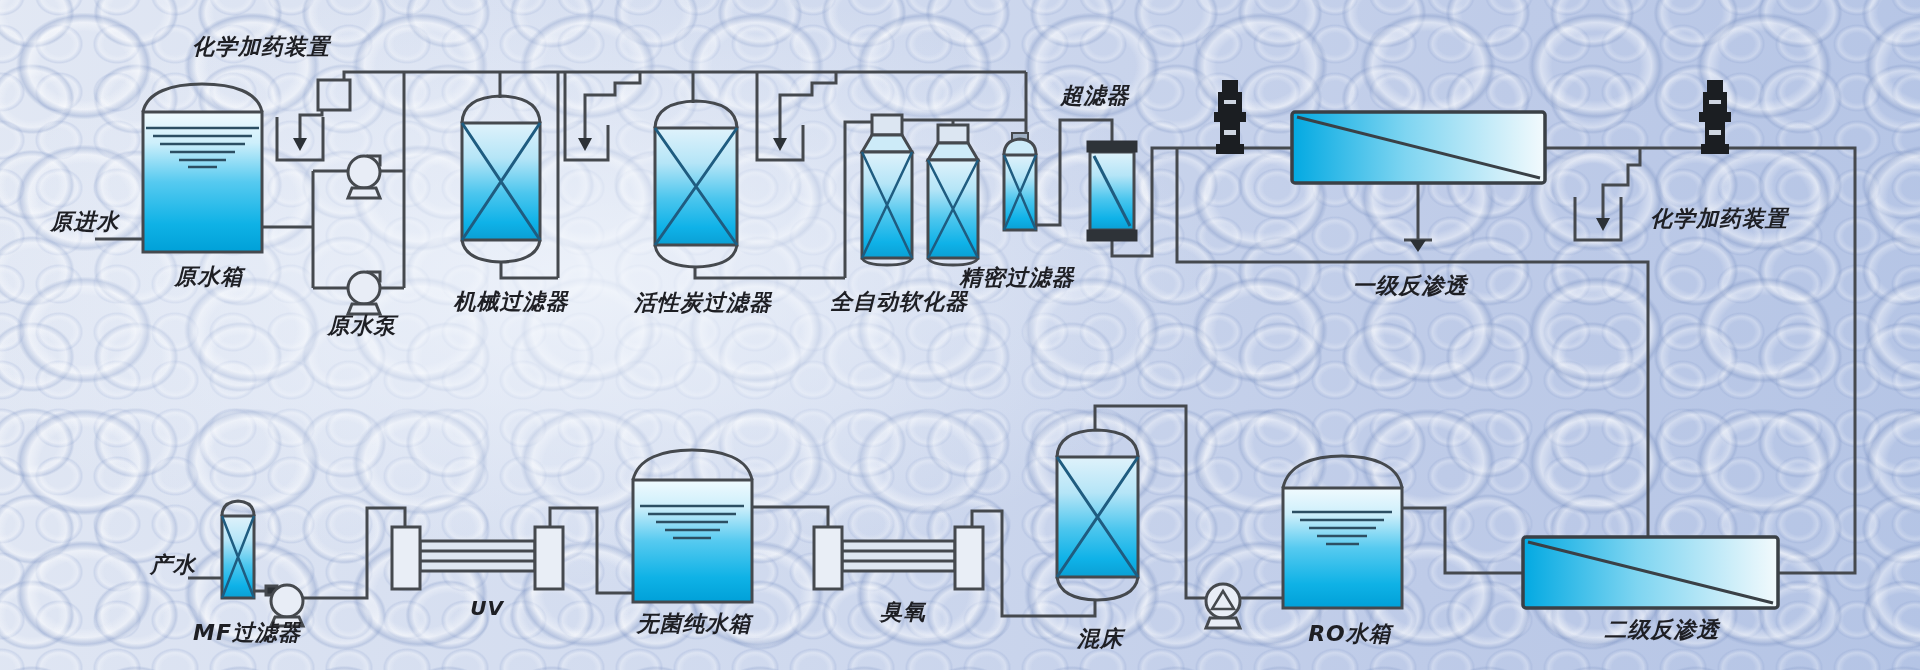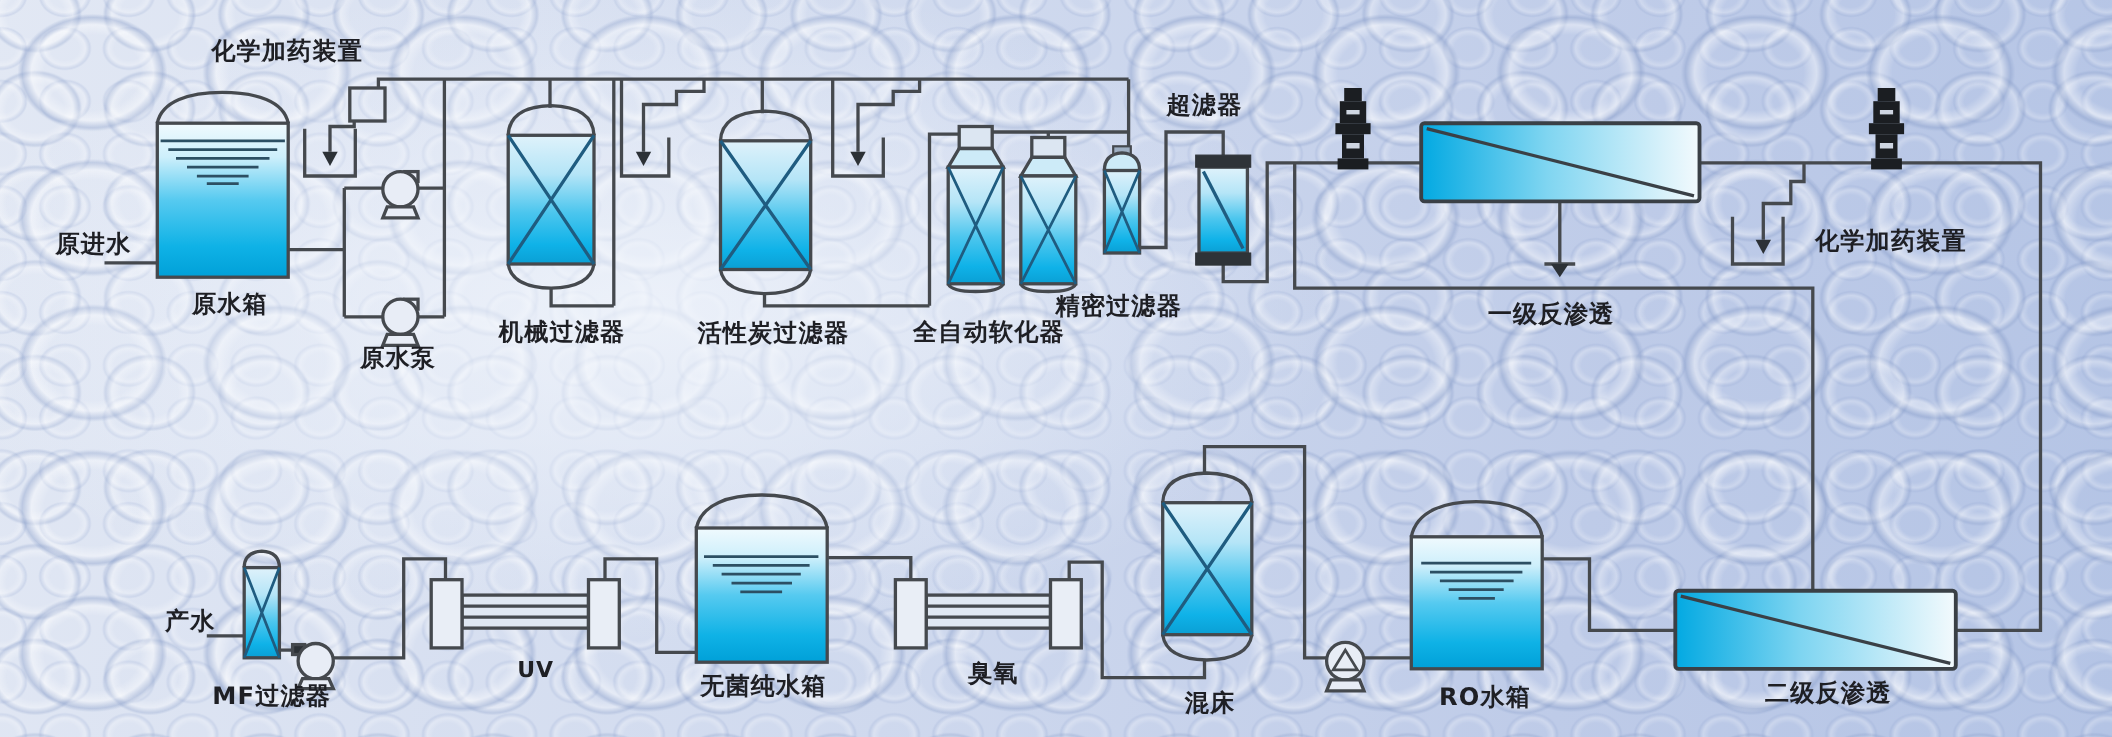--- a/index.html
+++ b/index.html
@@ -7,20 +7,21 @@
     position:relative;
     width:1920px;height:670px;
     overflow:hidden;
     background:
       radial-gradient(900px 420px at 30% 42%, rgba(242,246,252,.80), rgba(242,246,252,0) 72%),
       radial-gradient(closest-side, rgba(255,255,255,0) 52%, rgba(255,255,255,.42) 66%, rgba(128,150,196,.38) 76%, rgba(255,255,255,0) 81%) 0 0 / 168px 132px repeat,
       radial-gradient(closest-side, rgba(255,255,255,0) 50%, rgba(255,255,255,.34) 66%, rgba(128,150,196,.30) 77%, rgba(255,255,255,0) 82%) 84px 56px / 104px 86px repeat,
       radial-gradient(closest-side, rgba(255,255,255,0) 45%, rgba(255,255,255,.25) 64%, rgba(140,160,205,.22) 78%, rgba(255,255,255,0) 84%) 30px 20px / 58px 48px repeat,
       linear-gradient(100deg,#e2e8f4 0%,#cfd9ee 45%,#becbe8 75%,#b4c4e5 100%);
     font-family:"DejaVu Sans","Liberation Sans",sans-serif;
+    font-style:italic;
   }
   svg{position:absolute;inset:0;}
   text{
     font-family:"DejaVu Sans","Liberation Sans",sans-serif;
     font-weight:700;
     fill:#1e1f24;
     font-size:22px;
     letter-spacing:1px;
   }
   text.small{font-size:20px;}

